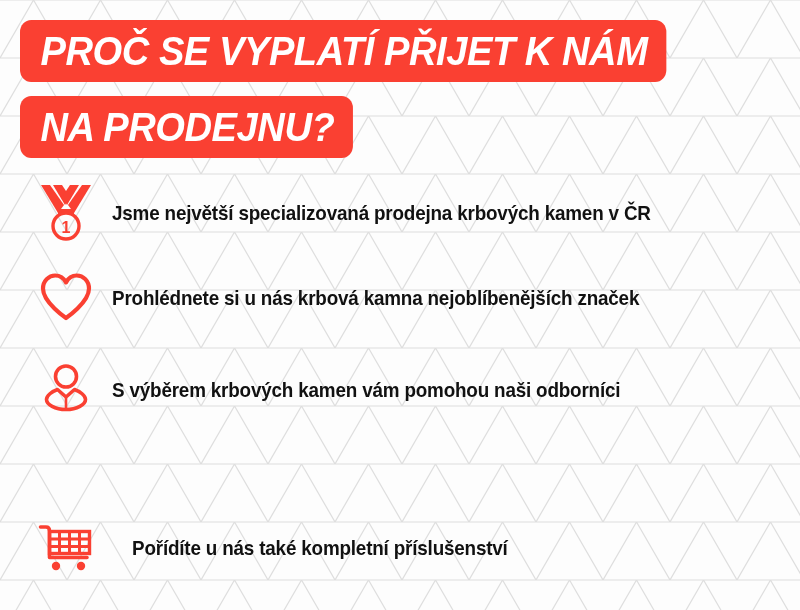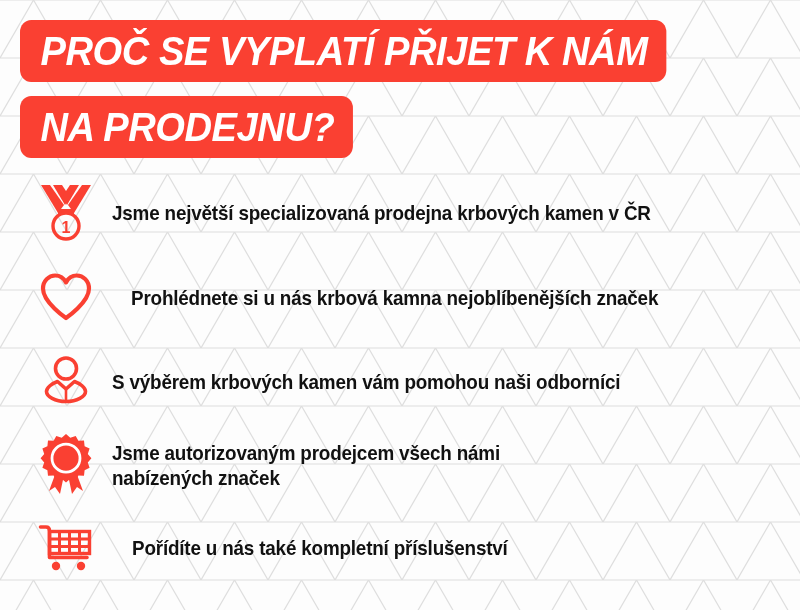--- a/index.html
+++ b/index.html
@@ -89,22 +89,22 @@
     font-size: 20.5px;
     color: #111111;
     line-height: 1.22;
     letter-spacing: -0.2px;
     transform: scaleX(0.92);
     transform-origin: left center;
     white-space: pre-line;
   }
 
   #row-0 { top: 183px; height: 58px; }
-  #row-1 { top: 268px; height: 58px; gap: 19px; }
-  #row-2 { top: 352px; height: 58px; }
+  #row-1 { top: 268px; height: 58px; }
+  #row-2 { top: 360px; height: 58px; }
   #row-3 { top: 430px; height: 70px; }
   #row-4 { top: 518px; height: 58px; gap: 20px; }
 
   .icon-svg { display: block; }
 </style>
 </head>
 <body>
 
 <svg id="bg-pattern" width="800" height="610" viewBox="0 0 800 610" xmlns="http://www.w3.org/2000/svg">
   <defs>
@@ -157,42 +157,20 @@
       <svg class="icon-svg" width="54" height="52" viewBox="0 0 54 52" xmlns="http://www.w3.org/2000/svg">
         <circle cx="27" cy="13.5" r="10.5" fill="none" stroke="#FA4032" stroke-width="3.6"></circle>
         <path d="M27 46.5 C16 46.5 7.5 41.5 7.5 36.5 C7.5 32.5 13 28.5 18.5 26.5
                  L27 34 L35.5 26.5 C41 28.5 46.5 32.5 46.5 36.5 C46.5 41.5 38 46.5 27 46.5 Z" fill="none" stroke="#FA4032" stroke-width="3.6" stroke-linejoin="round"></path>
         <line x1="27" y1="35" x2="27" y2="45" stroke="#FA4032" stroke-width="2.6"></line>
       </svg>
     </div>
     <div class="benefit-text">S výběrem krbových kamen vám pomohou naši odborníci</div>
   </div>
 
-  <div class="benefit-row" id="row-3">
-    <div class="benefit-icon">
-      <svg class="icon-svg" width="54" height="62" viewBox="0 0 54 62" xmlns="http://www.w3.org/2000/svg">
-
-        <g fill="#FA4032">
-          <polygon points="17,38 25,41 21,60 16,53 10,57"></polygon>
-          <polygon points="37,38 29,41 33,60 38,53 44,57"></polygon>
-        </g>
-
-        <g fill="#FA4032">
-          <polygon points="27,0 31.3,3.7 36.7,1.9 39.4,6.8 45,6.6 45.6,12.2 50.6,14.6 48.8,19.9
-                           52.4,24.2 48.8,28.5 50.6,33.8 45.6,36.2 45,41.8 39.4,41.6 36.7,46.5
-                           31.3,44.7 27,48.4 22.7,44.7 17.3,46.5 14.6,41.6 9,41.8 8.4,36.2
-                           3.4,33.8 5.2,28.5 1.6,24.2 5.2,19.9 3.4,14.6 8.4,12.2 9,6.6
-                           14.6,6.8 17.3,1.9 22.7,3.7"></polygon>
-        </g>
-        <circle cx="27" cy="24.2" r="14" fill="none" stroke="#ffffff" stroke-width="2.8"></circle>
-      </svg>
-    </div>
-    <div class="benefit-text">Jsme autorizovaným prodejcem všech námi
-nabízených značek</div>
-  </div>
 
   <div class="benefit-row" id="row-4">
     <div class="benefit-icon">
       <svg class="icon-svg" width="56" height="50" viewBox="0 0 56 50" xmlns="http://www.w3.org/2000/svg">
 
         <path d="M2.5 5 L8 5 C10.2 5 11.5 6.6 11.5 9 L11.5 35.5 L49 35.5" fill="none" stroke="#FA4032" stroke-width="3.6" stroke-linecap="round" stroke-linejoin="round"></path>
 
         <rect x="11.5" y="9.5" width="40" height="22" fill="none" stroke="#FA4032" stroke-width="3.4"></rect>
 
         <g stroke="#FA4032" stroke-width="3">

